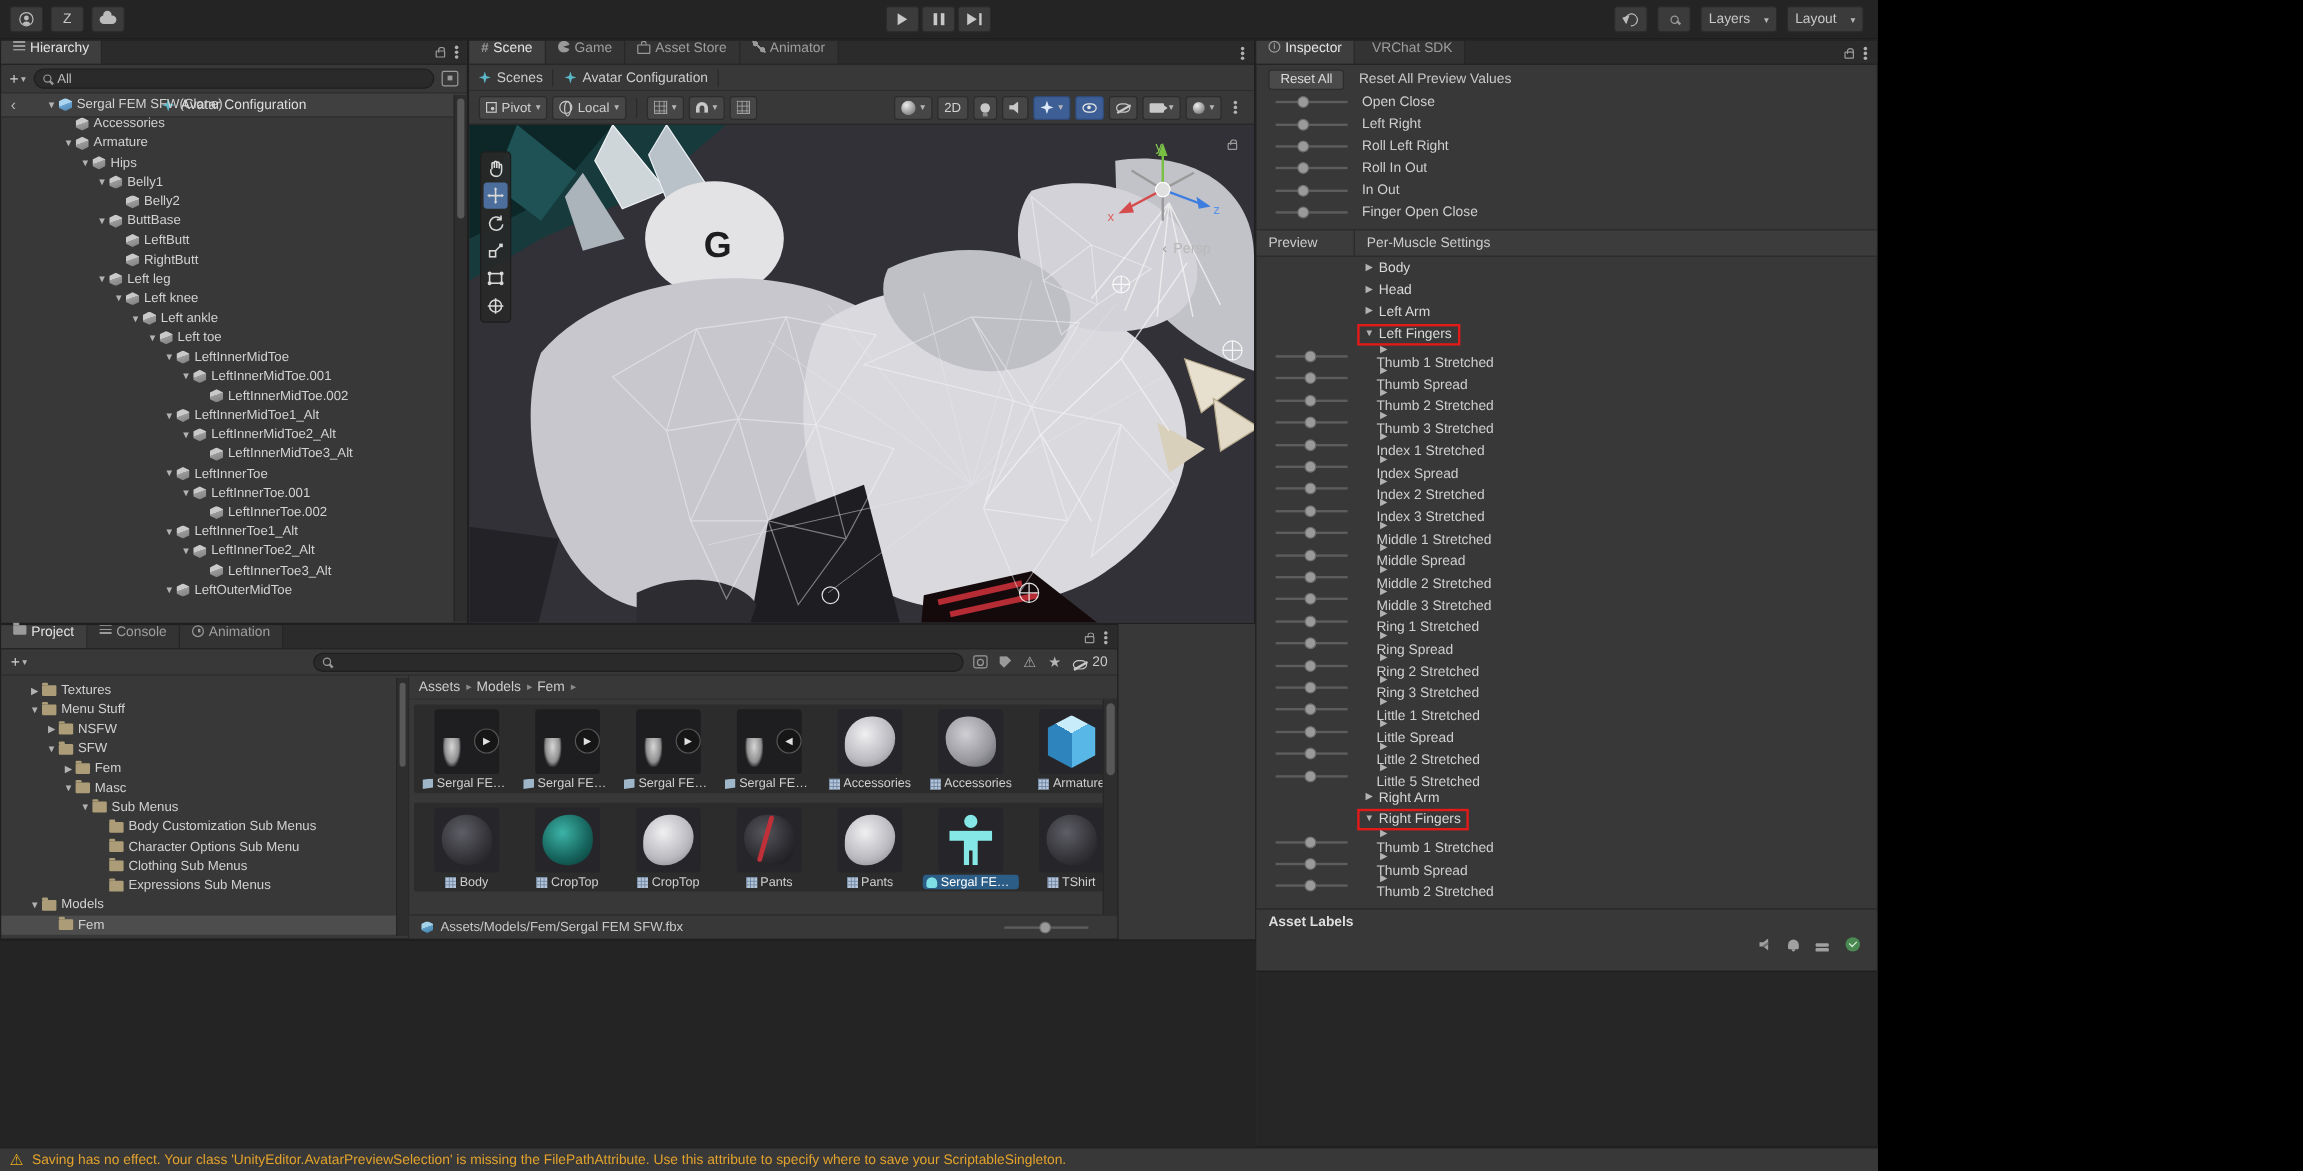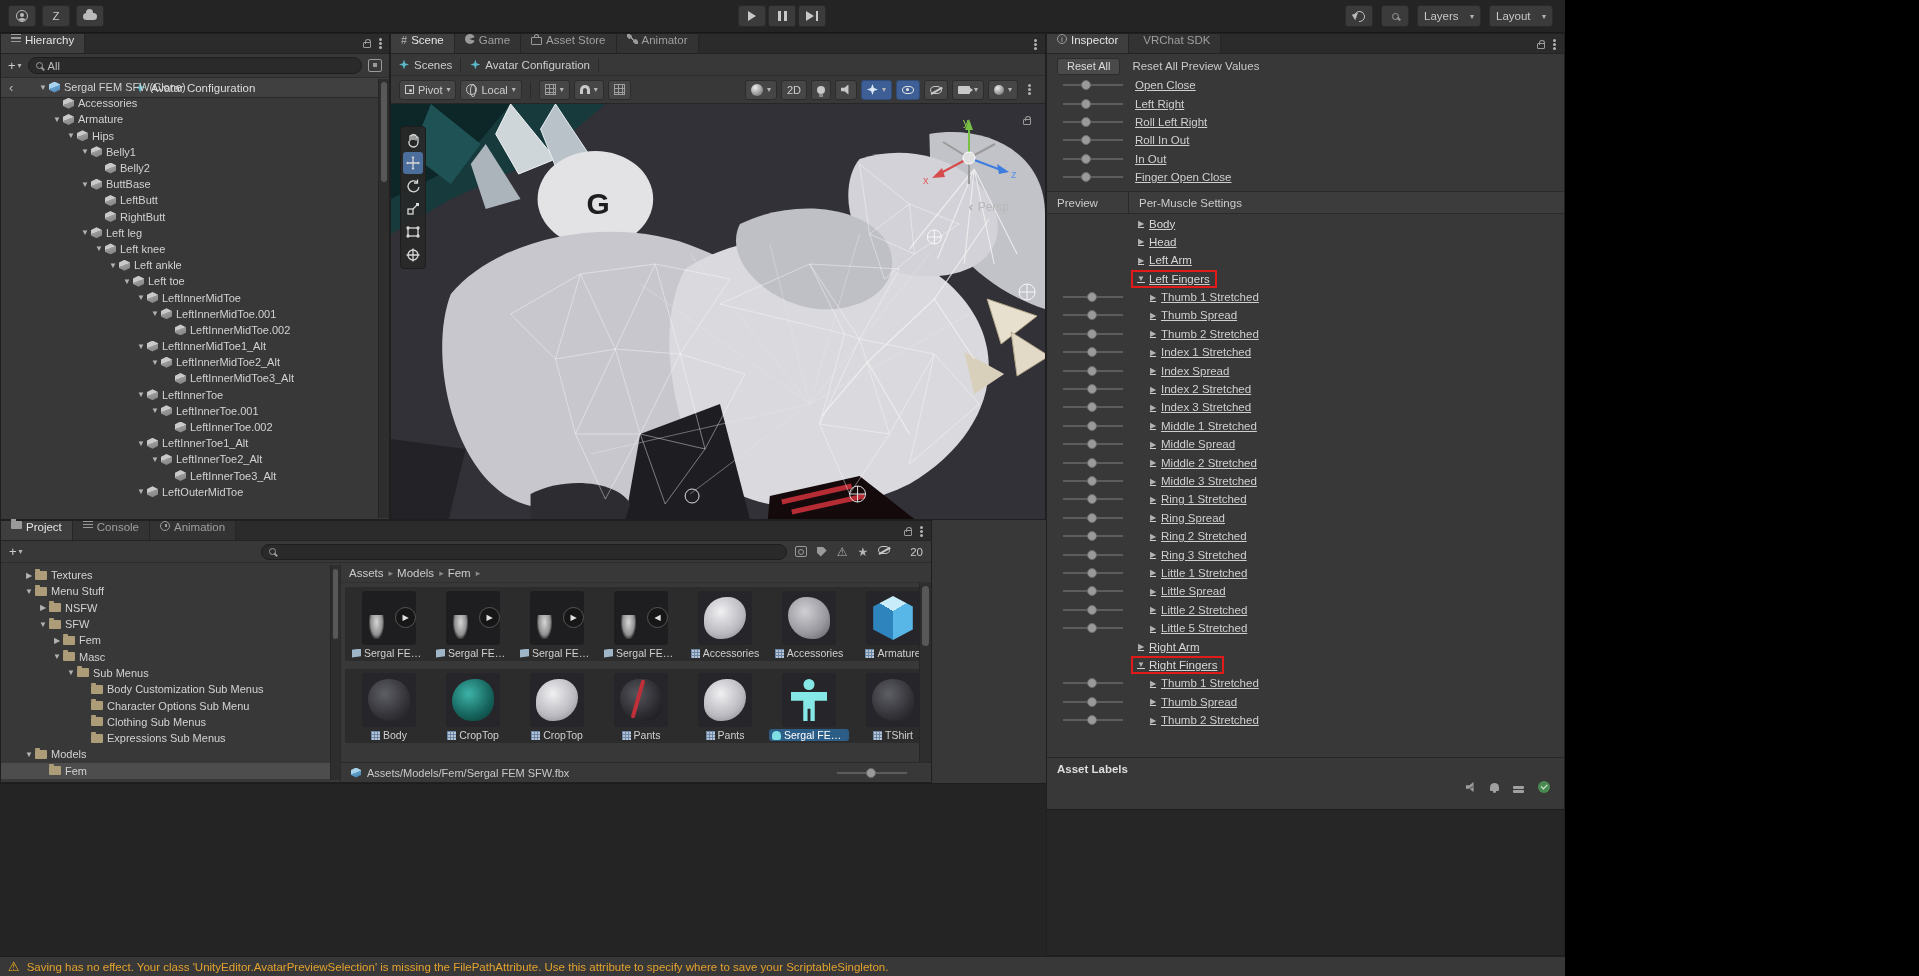--- a/index.html
+++ b/index.html
@@ -106,23 +106,23 @@
 
   
   .inspector { left:1046px; top:33px; width:519px; height:923px; display:flex; flex-direction:column; }
   .insp-scroll { height:703px; overflow:hidden; }
   .reset-row { height:22px; display:flex; align-items:center; gap:12px; padding:2px 8px 0 10px; }
   .reset-btn { height:17px; background:#4a4a4a; border:1px solid #2c2c2c; border-radius:3px; padding:0 9px; color:#dcdcdc; font-size:11px; display:flex; align-items:center; }
   .m-row { height:18.4px; display:flex; align-items:center; font-size:11.5px; color:#cfcfcf; }
   .m-slider { width:86px; padding-left:16px; flex:none; }
   .track { position:relative; width:60px; height:2px; background:#5d5d5d; }
   .knob { position:absolute; left:var(--pos,45%); top:50%; transform:translate(-50%,-50%); width:10px; height:10px; border-radius:50%; background:#9a9a9a; border:1px solid #6b6b6b; }
-  .lblwrap { display:flex; align-items:center; gap:2px; padding:1px 5px 1px 2px;text-decoration:underline; }
+  .lblwrap { display:flex; align-items:flex-start; gap:2px; padding:1px 5px 1px 2px; }
   .kind-group .m-slider { visibility:hidden; }
-  .kind-muscle .lblwrap { margin-left:12px; }
+  .kind-muscle .lblwrap { margin-left:12px;flex-direction:column; }
   .kind-group .m-label { color:#d8d8d8; }
   .highlight .lblwrap { outline:2px solid #e31a1a; }
   .sec-bar { height:23px; margin-top:5px; background:#3c3c3c; border-top:1px solid #2a2a2a; border-bottom:1px solid #2a2a2a; display:flex; align-items:center; color:#cccccc; }
   .sec-preview { width:82px; padding-left:10px; height:100%; display:flex; align-items:center; border-right:1px solid #2a2a2a; }
   .sec-muscle { padding-left:10px; }
   .asset-labels { height:52px; border-top:1px solid #262626; background:#383838; padding:5px 10px 0 10px; }
   .al-title { font-weight:bold; color:#dedede; }
   .al-icons { display:flex; justify-content:flex-end; gap:14px; margin-top:6px; padding-right:4px; align-items:center; }
   .insp-void { flex:1; background:#262626; border-top:1px solid #1d1d1d; }
   .ic-mute { width:10px; height:10px; background:#a0a0a0; clip-path:polygon(0 32%,35% 32%,75% 0,75% 100%,35% 68%,0 68%); position:relative; }
@@ -138,21 +138,21 @@
   
   .project { left:0; top:520px; width:932px; height:263px; display:flex; flex-direction:column; }
   .p-toolbar { height:22px; display:flex; align-items:center; gap:8px; padding:0 8px; border-bottom:1px solid #2c2c2c; }
   .p-search { width:320px; margin-left:230px; height:16px; background:#2a2a2a; border:1px solid #1e1e1e; border-radius:8px; display:flex; align-items:center; gap:5px; padding:0 7px; }
   .p-icons { display:flex; align-items:center; gap:10px; }
   .ic-frame { width:12px; height:11px; border:1px solid #9a9a9a; border-radius:2px; position:relative; }
   .ic-frame::after { content:""; position:absolute; left:2.5px; top:2px; width:4px; height:4px; border:1px solid #9a9a9a; border-radius:50%; }
   .ic-tag { width:10px; height:10px; background:#9a9a9a; clip-path:polygon(0 0,60% 0,100% 40%,40% 100%,0 60%); position:relative; }
   .warn-glyph { color:#b5b5b5; font-size:12px; }
   .star-glyph { color:#b5b5b5; font-size:12px; }
-  .hidden-count { display:flex; align-items:flex-start; gap:20px; color:#c8c8c8; }
+  .hidden-count { display:flex; align-items:flex-end; gap:4px; color:#c8c8c8; }
   .p-body { flex:1; display:flex; position:relative; min-height:0; }
   .p-tree { width:340px; border-right:1px solid #2a2a2a; position:relative; padding-top:4px; overflow:hidden; }
   .p-row { height:16.3px; display:flex; align-items:center; padding-left:calc(8px + var(--depth,0)*14px); white-space:nowrap; font-size:11px; color:#d2d2d2; }
   .p-row.selected { background:#4d4d4d; }
   .folder-icon { width:12px; height:9px; background:#ac9d78; border-radius:1px; position:relative; margin-right:4px; flex:none; }
   .folder-icon::before { content:""; position:absolute; top:-2px; left:0; width:5px; height:2px; background:#ac9d78; border-radius:1px 1px 0 0; }
   .pt-scroll { right:0; top:2px; bottom:2px; width:10px; }
   .p-right { flex:1; position:relative; min-width:0; }
   .crumbs { height:20px; display:flex; align-items:center; gap:4px; padding-left:8px; color:#cccccc; border-bottom:1px solid #303030; font-size:11.5px; }
   .crumb-sep { color:#8a8a8a; font-size:9px; }
@@ -835,20 +835,31 @@
                 <div class="track">
                   <div class="knob"></div>
                 </div>
               </div>
             <div class="lblwrap">
                 <span class="fold"></span>
                 <span class="m-label">Thumb 2 Stretched</span>
               </div>
           </div>
 
+          <div class="m-row kind-muscle arrow-closed" style="--pos: 48%;">
+            <div class="m-slider">
+                <div class="track">
+                  <div class="knob"></div>
+                </div>
+              </div>
+            <div class="lblwrap">
+                <span class="fold"></span>
+                <span class="m-label">Thumb 3 Stretched</span>
+              </div>
+          </div>
 
           <div class="m-row kind-muscle arrow-closed" style="--pos: 48%;">
             <div class="m-slider">
                 <div class="track">
                   <div class="knob"></div>
                 </div>
               </div>
             <div class="lblwrap">
                 <span class="fold"></span>
                 <span class="m-label">Index 1 Stretched</span>

